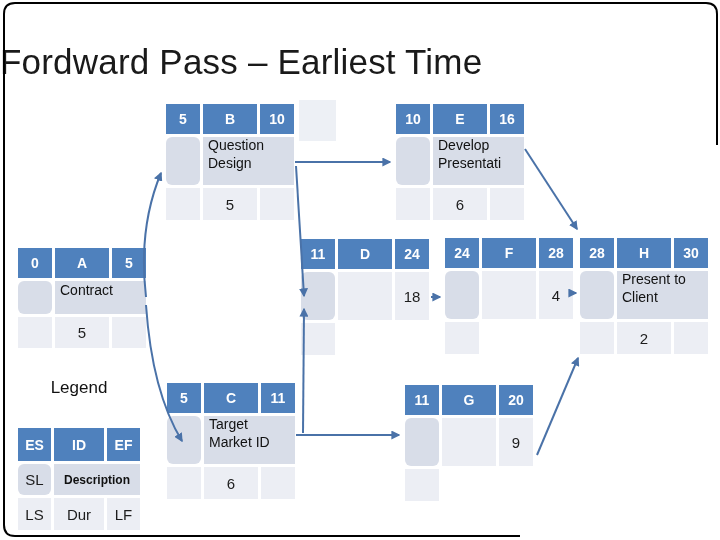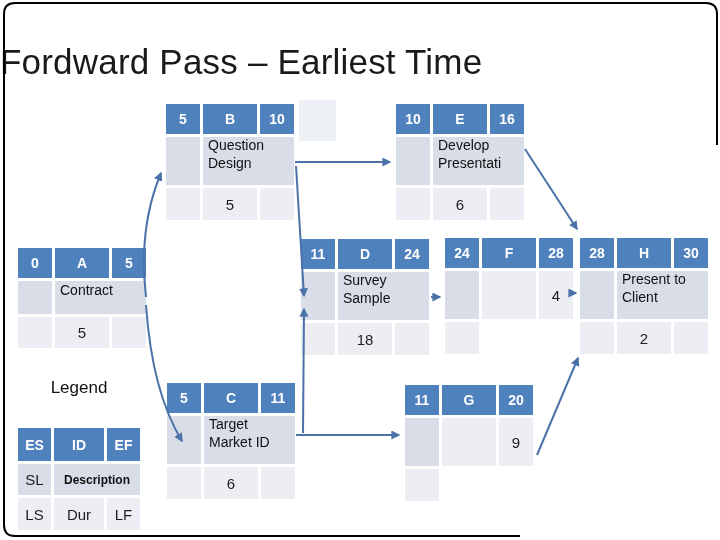--- a/index.html
+++ b/index.html
@@ -22,21 +22,21 @@
   
   .node{
     position:absolute;display:grid;
     grid-template-columns:34px 54px 34px;
     grid-template-rows:30px 48px 32px;
     gap:3px;
   }
   .node.single{grid-template-rows:30px 33px 31px;}
   .cell{display:flex;align-items:center;justify-content:center;}
   .head{background:var(--header);color:#ffffff;font-weight:bold;font-size:14px;}
-  .band{background:var(--bandDark);}
+  .band{background:var(--bandDark);border-radius:6px;}
   .desc{
     grid-column:2/4;background:var(--bandDark);
     justify-content:flex-start;text-align:left;
     padding:2px 6px 16px 5px;font-size:14px;line-height:1.3;color:#111;
   }
   .low{background:var(--bandLight);font-size:15px;color:#1d1d1d;}
   
   .legend-title{
     position:absolute;left:18px;top:378px;width:122px;text-align:center;
     font-size:17px;color:#111;
@@ -102,21 +102,20 @@
   <div class="cell low"></div>
   <div class="cell low">5</div>
   <div class="cell low"></div>
 </div>
 
 <div class="node" style="left:301px;top:239px">
   <div class="cell head">11</div>
   <div class="cell head">D</div>
   <div class="cell head">24</div>
   <div class="cell band"></div>
-  <div class="cell desc">Survey Sample</div>
   <div class="cell low"></div>
   <div class="cell low">18</div>
   <div class="cell low"></div>
 </div>
 
 <div class="node" style="left:445px;top:238px">
   <div class="cell head">24</div>
   <div class="cell head">F</div>
   <div class="cell head">28</div>
   <div class="cell band"></div>

